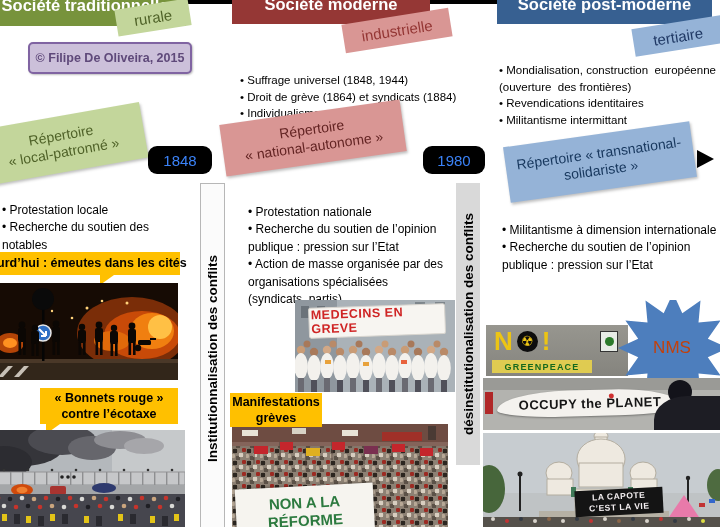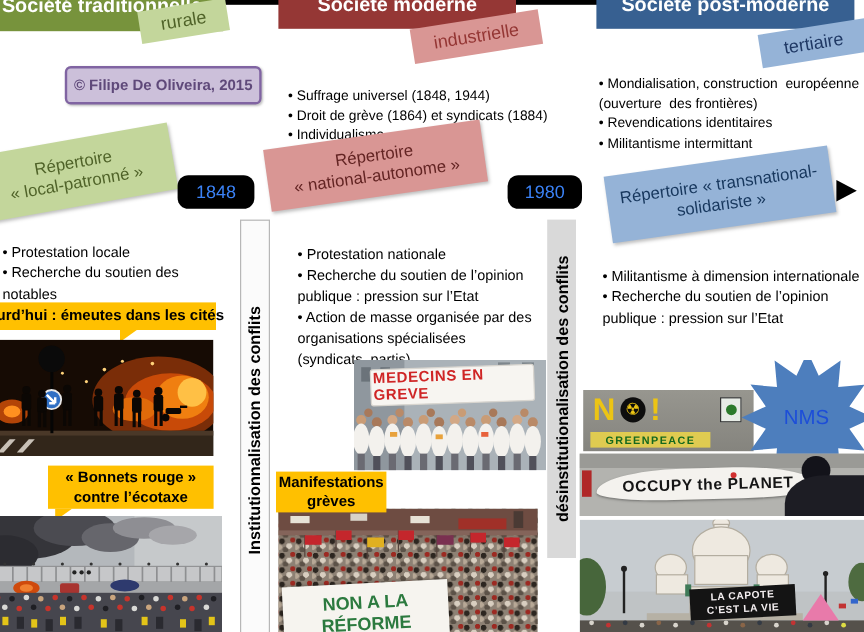--- a/index.html
+++ b/index.html
@@ -69,21 +69,21 @@
        color:#151515;font-weight:bold;font-size:13px;letter-spacing:.5px;
        box-shadow:0 1px 2px rgba(0,0,0,.35);}
   .occ-dot{width:5px;height:5px;border-radius:50%;background:#d03030;}
   .occ-person{background:#1d1d24;border-radius:45% 10% 0 0/70% 20% 0 0;}
   .occ-head{background:#13131a;border-radius:50%;}
   .banner-capote{background:#141414;transform:rotate(-3deg);color:#f3eef0;font-weight:bold;
        font-size:8.5px;letter-spacing:.5px;display:flex;align-items:center;justify-content:center;
        text-align:center;white-space:pre-line;line-height:1.35;}
   .tent{width:0;height:0;border-left:15px solid transparent;border-right:15px solid transparent;
        border-bottom:22px solid #e87aaa;}
-  .nms-text{color:#1d4ed8;font-size:17px;display:flex;align-items:center;justify-content:center;}
+  .nms-text{color:#c2410c;font-size:17px;display:flex;align-items:center;justify-content:center;}
 </style>
 </head>
 <body>
 
 <div id="slide">
 
   <div class="abs tl-line" style="left:0;top:157;width:700px;"></div>
 
   <div class="abs hdr" style="left:-16px;top:-16px;width:202px;height:42px;background:#77933C;">
     <span>Société traditionnelle</span>
@@ -99,21 +99,21 @@
     <span>industrielle</span>
   </div>
 
   <div class="abs hdr" style="left:497px;top:-16px;width:215px;height:40px;background:#376091;">
     <span>Société post-moderne</span>
   </div>
   <div class="abs tag" style="left:633px;top:22px;width:90px;height:28px;background:#95B3D7;color:#1f3864;transform:rotate(-9deg);">
     <span>tertiaire</span>
   </div>
 
-  <div class="abs copyright" style="left:28px;top:55px;width:160px;height:28px;margin-left:26px;">
+  <div class="abs copyright" style="left:28px;top:42px;width:160px;height:28px;">
     <span>© Filipe De Oliveira, 2015</span>
   </div>
 
   <ul class="abs bul" style="left:224px;top:56px;width:235px;">
     <li>Suffrage universel (1848, 1944)</li>
     <li>Droit de grève (1864) et syndicats (1884)</li>
     <li>Individualisme</li>
     <li>Urbanisation</li>
   </ul>
   <ul class="abs bul" style="left:483px;top:46px;width:237px;">

